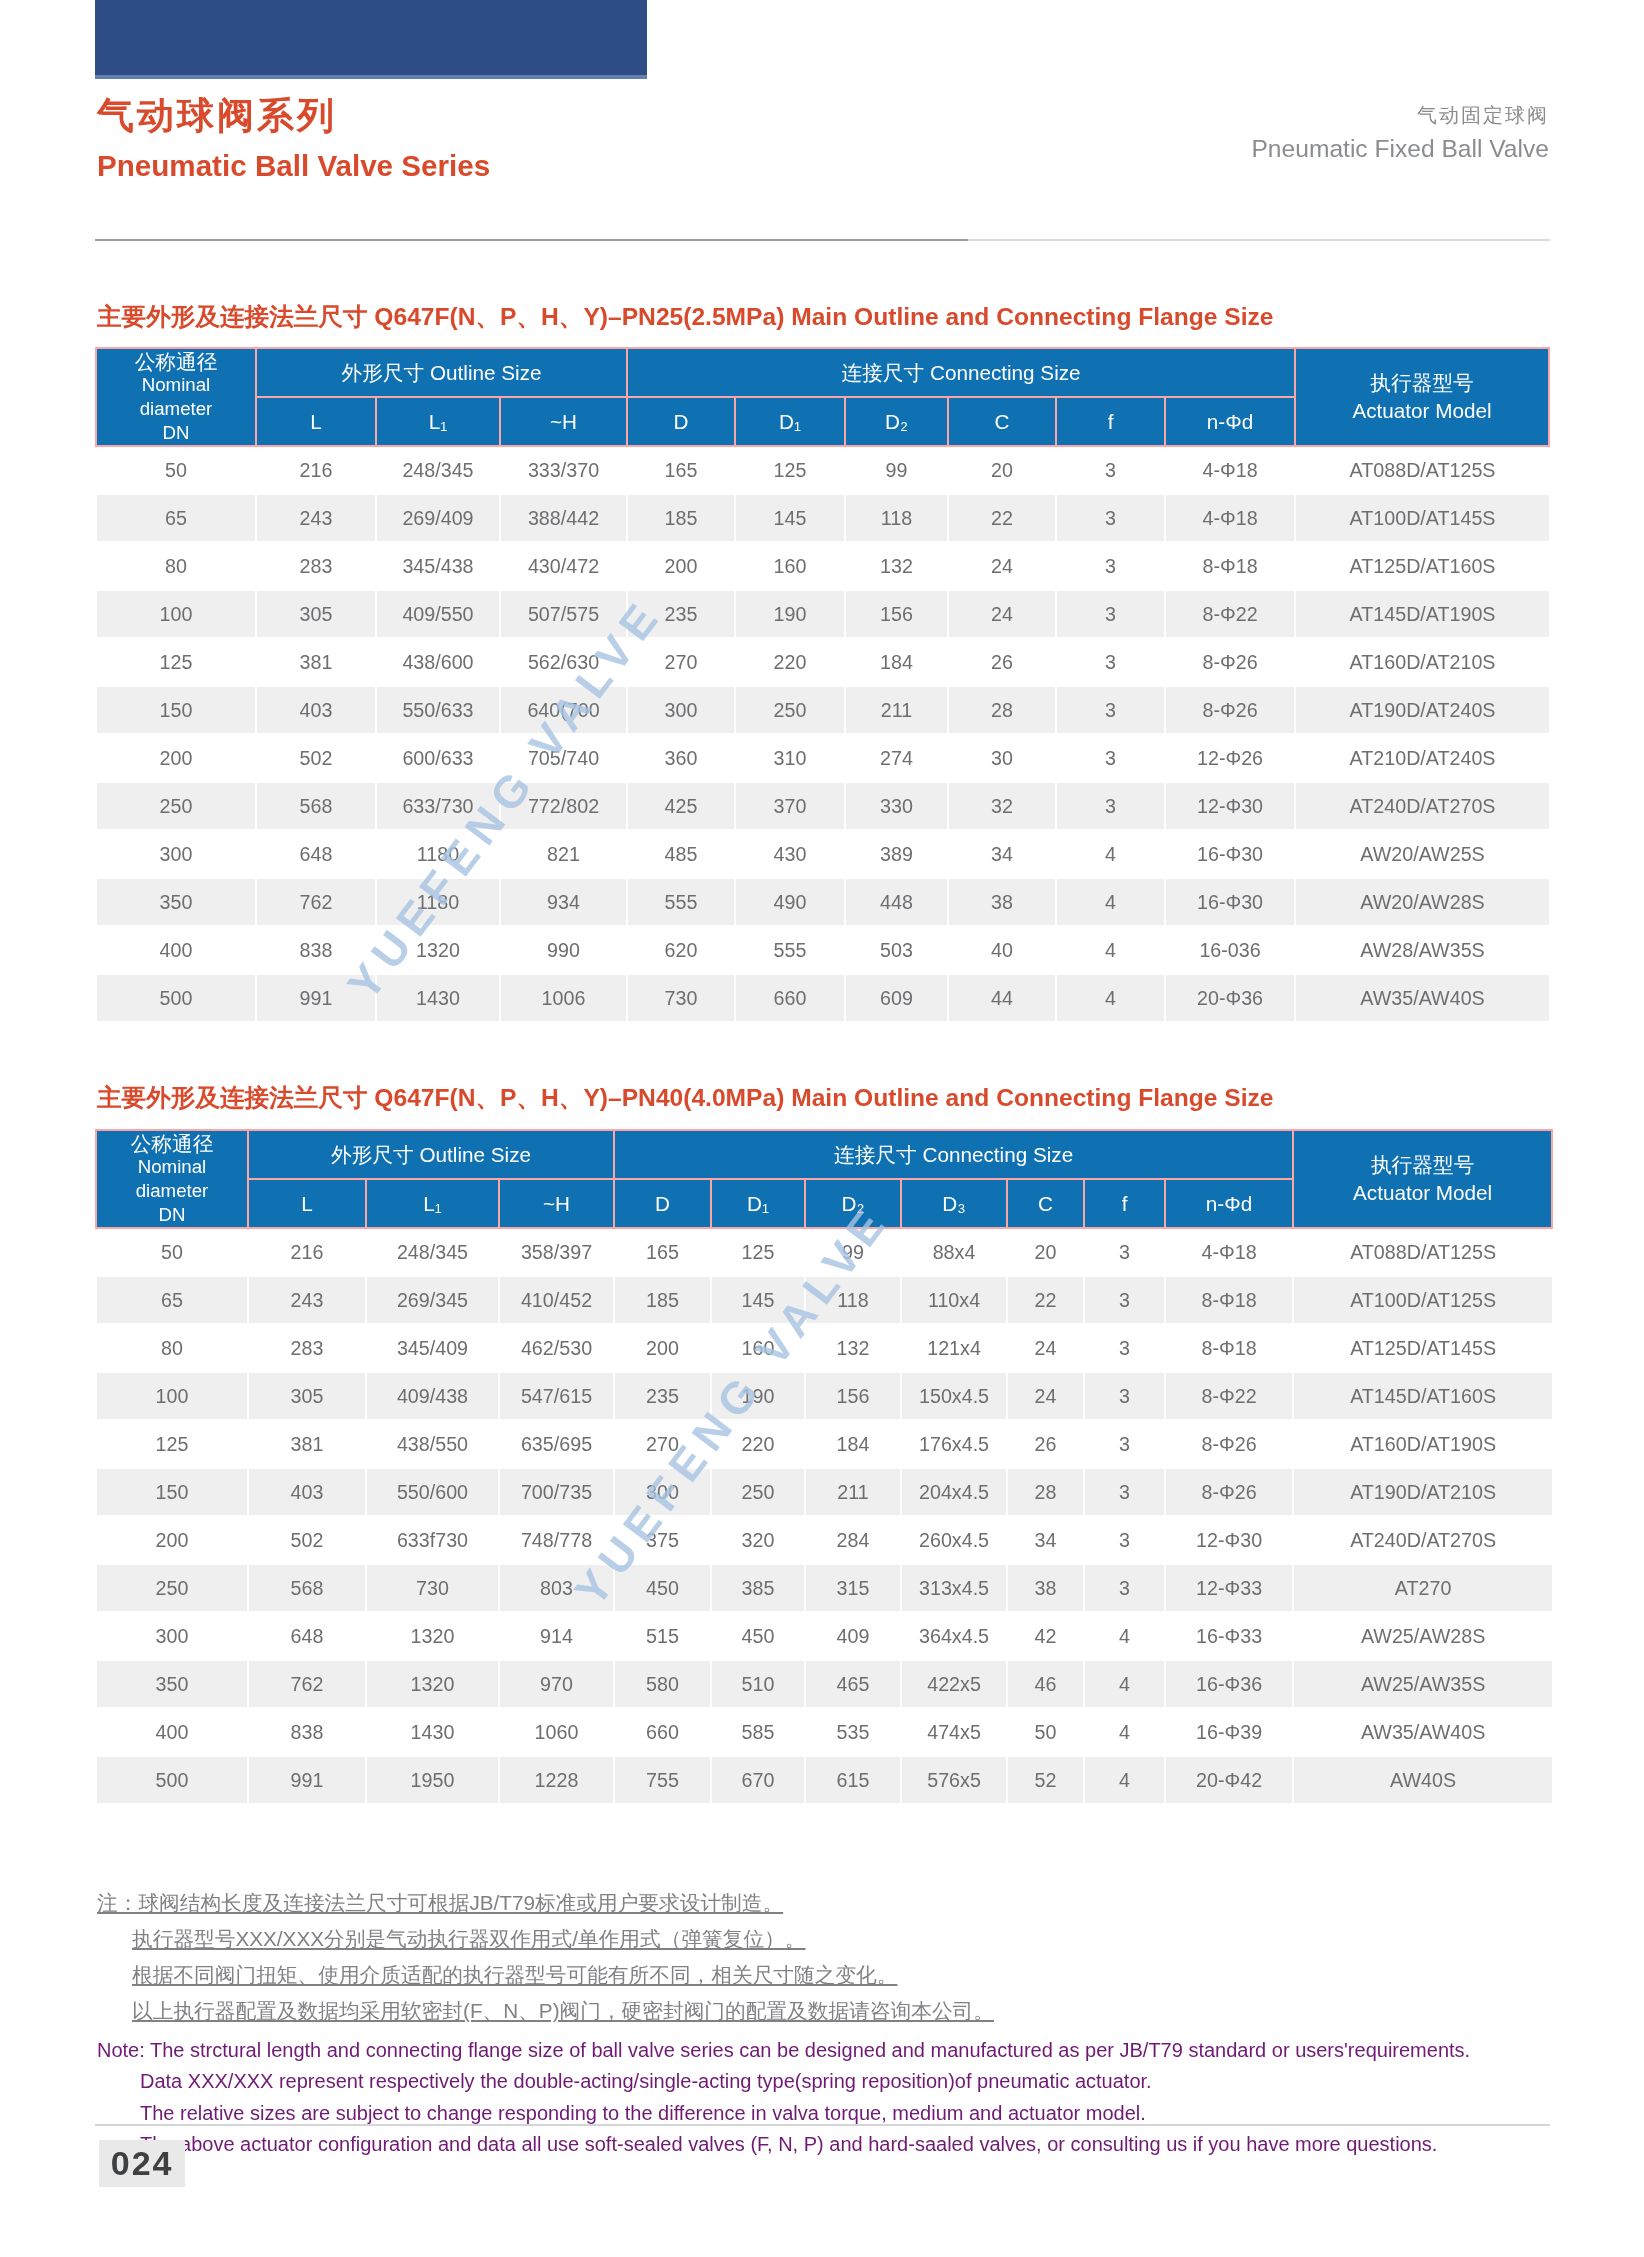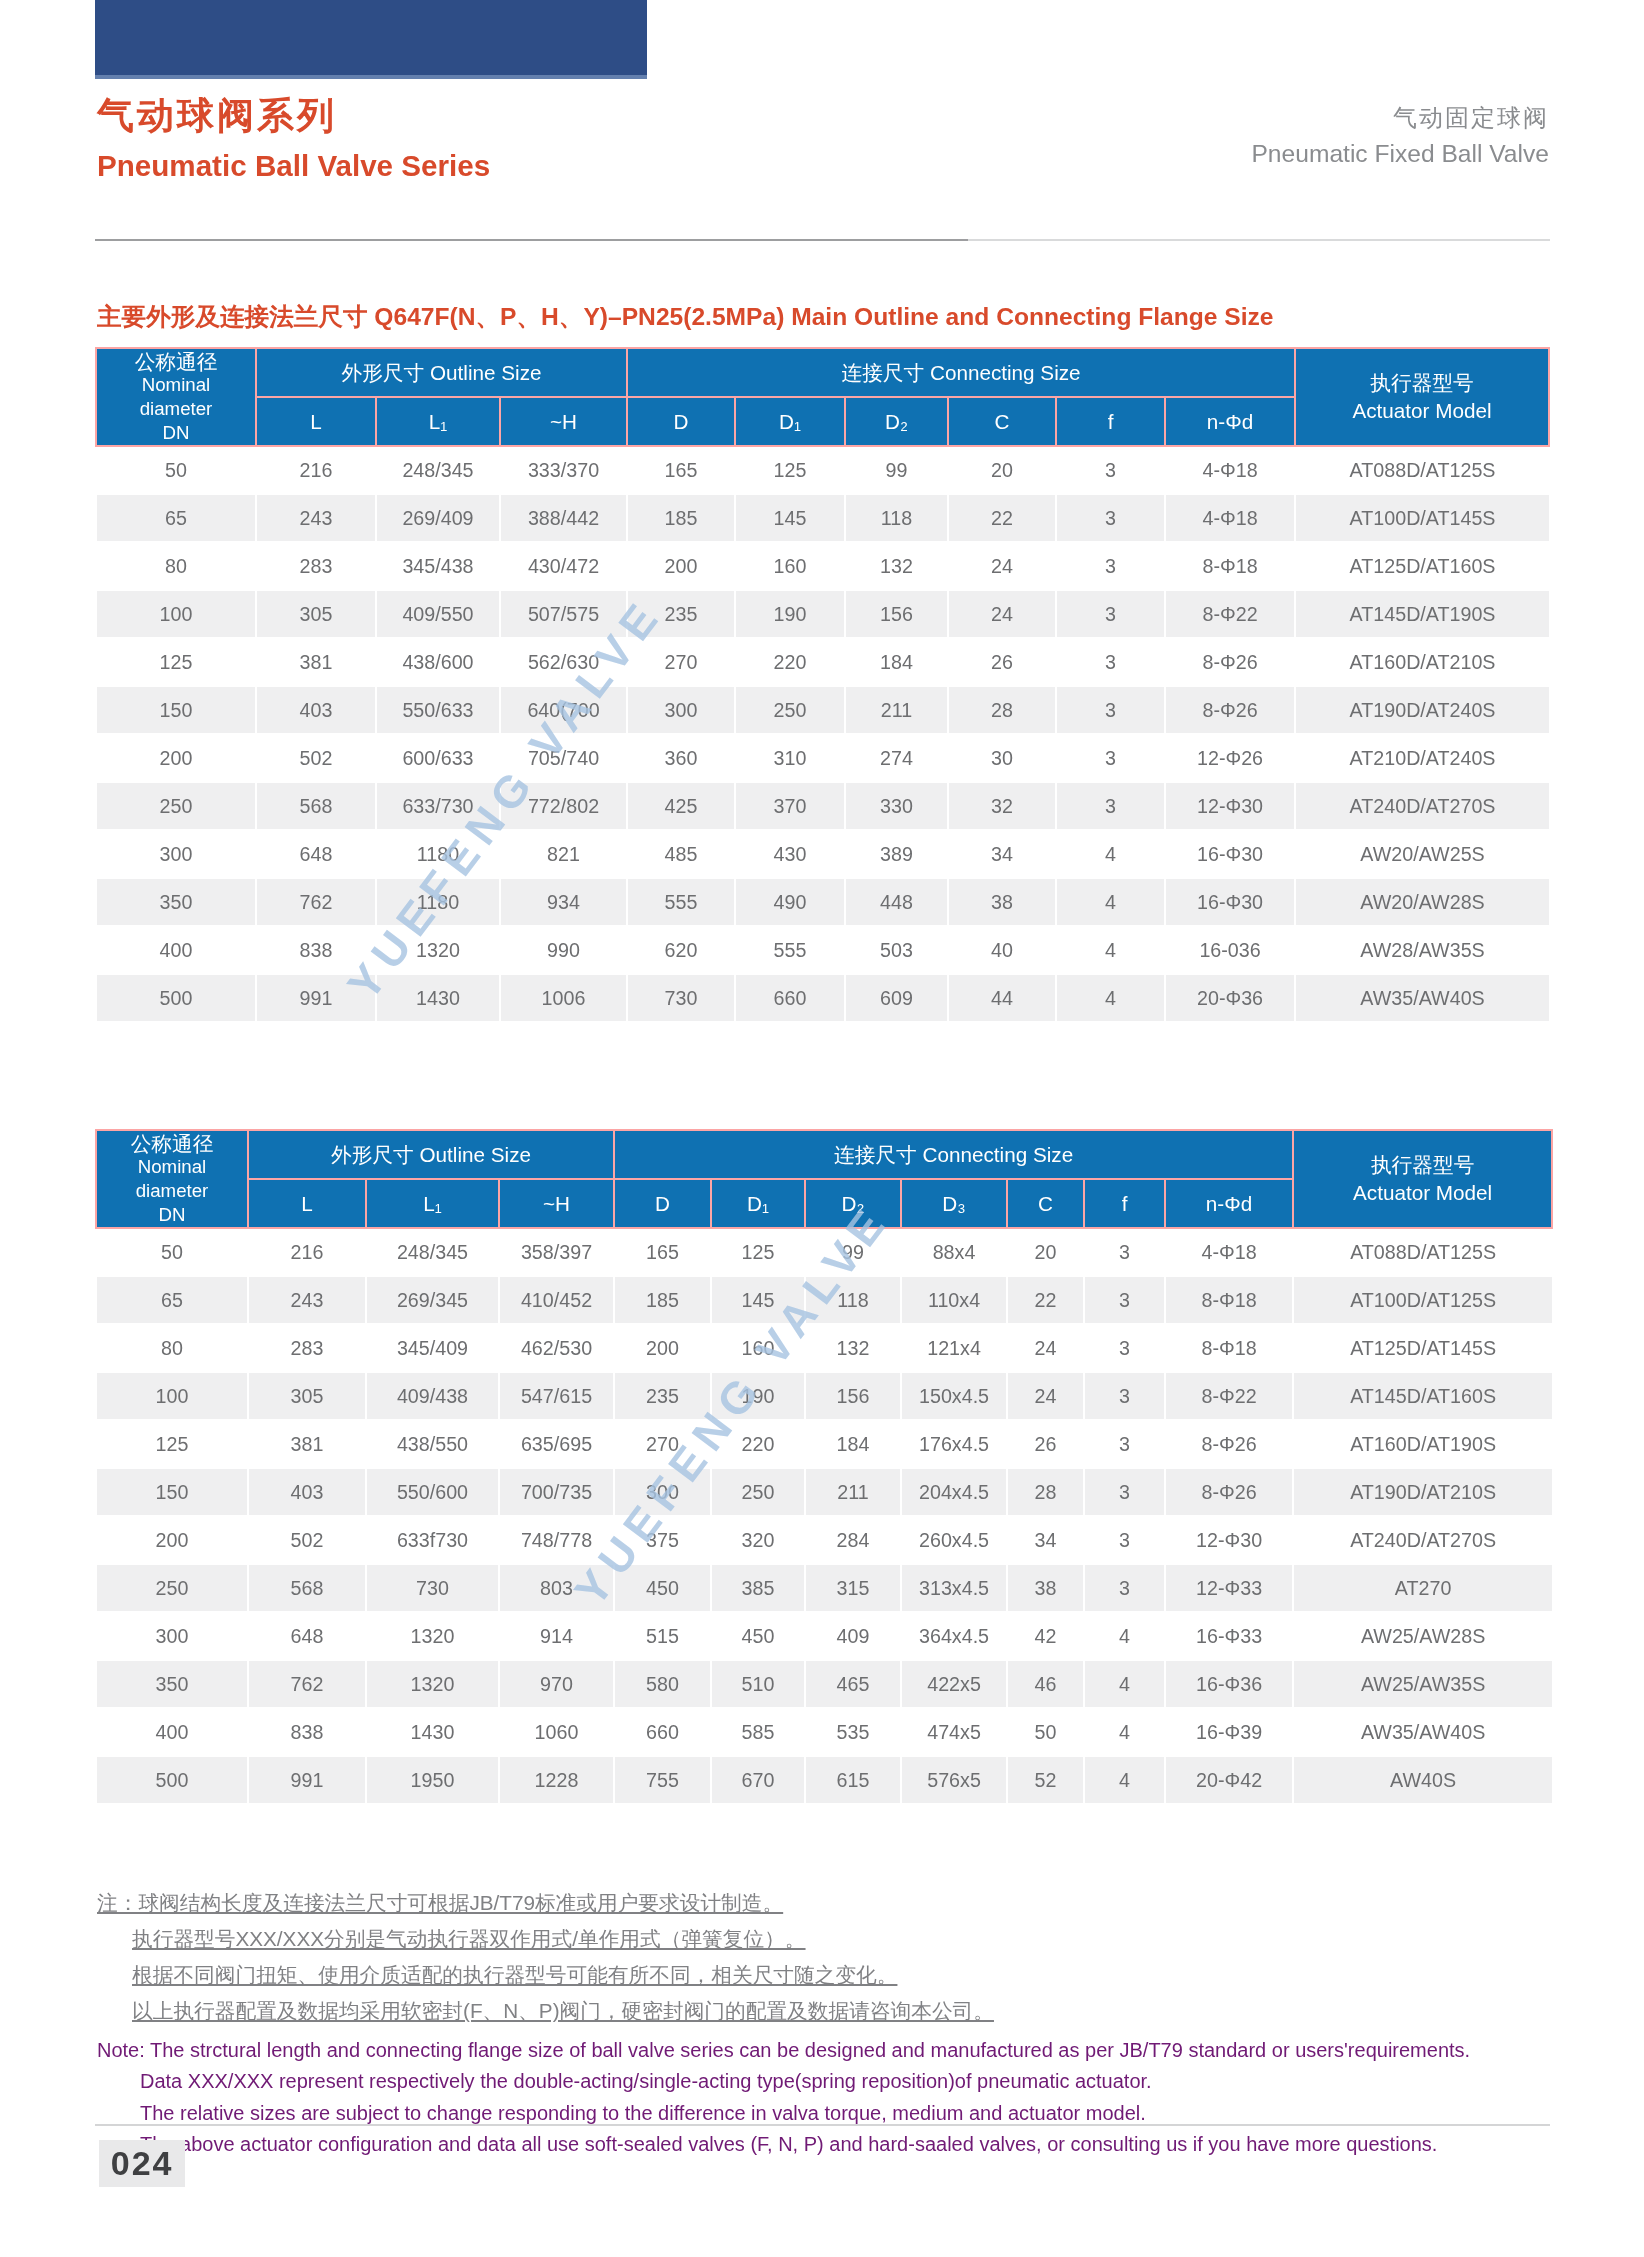--- a/index.html
+++ b/index.html
@@ -7,21 +7,21 @@
   .page{position:relative;width:1644px;height:2258px;background:#fff;overflow:hidden;}
 
   .top-bar{position:absolute;left:95px;top:0;width:552px;height:75px;
            background:#2e4d86;border-bottom:4.9px solid #6480ae;}
 
   .header-left{position:absolute;left:97px;top:91px;}
   .title-cn{font-size:37px;font-weight:700;color:#d84a2b;letter-spacing:3px;}
   .title-en{font-size:29.6px;font-weight:600;color:#d84a2b;margin-top:7.9px;}
 
   .header-right{position:absolute;right:95px;top:102px;text-align:right;}
-  .subtitle-cn{font-size:24px;color:#8a8c8f;letter-spacing:2px;}
+  .subtitle-cn{font-size:20px;color:#8a8c8f;letter-spacing:2px;}
   .subtitle-en{font-size:24.6px;color:#8a8c8f;margin-top:5.9px;}
 
   .divider{position:absolute;left:95px;top:239px;width:1455px;height:2px;
            background:linear-gradient(to right,#9d9ea0 0,#9d9ea0 60%,#d9dadb 60%,#d9dadb 100%);}
 
   .tbl-title{position:absolute;left:97px;width:1448px;font-size:24.6px;font-weight:700;color:#d84a2b;}
   .tbl-title.t1{top:300px;}
   .tbl-title.t2{top:1081px;}
 
   table.spec{position:absolute;left:95px;width:1455px;border-collapse:collapse;table-layout:fixed;}
@@ -267,20 +267,21 @@
           <td>660</td>
           <td>609</td>
           <td>44</td>
           <td>4</td>
           <td>20-Φ36</td>
           <td>AW35/AW40S</td>
         </tr>
       </tbody>
   </table>
 
+  <div class="tbl-title t2">主要外形及连接法兰尺寸 Q647F(N、P、H、Y)–PN40(4.0MPa) Main Outline and Connecting Flange Size</div>
 
   <table class="spec t2">
     <colgroup>
       <col style="width:152px">
         <col style="width:118px">
         <col style="width:133px">
         <col style="width:115px">
       <col style="width:97px">
         <col style="width:94px">
         <col style="width:96px">

